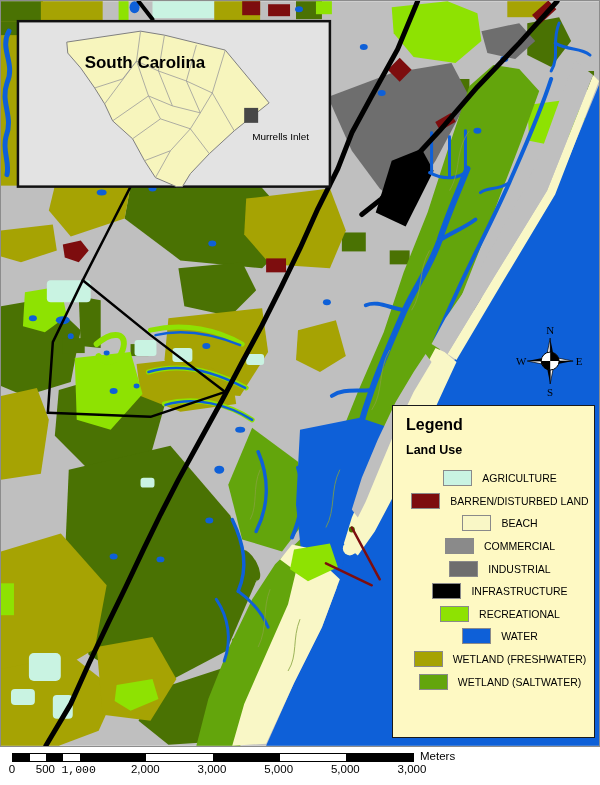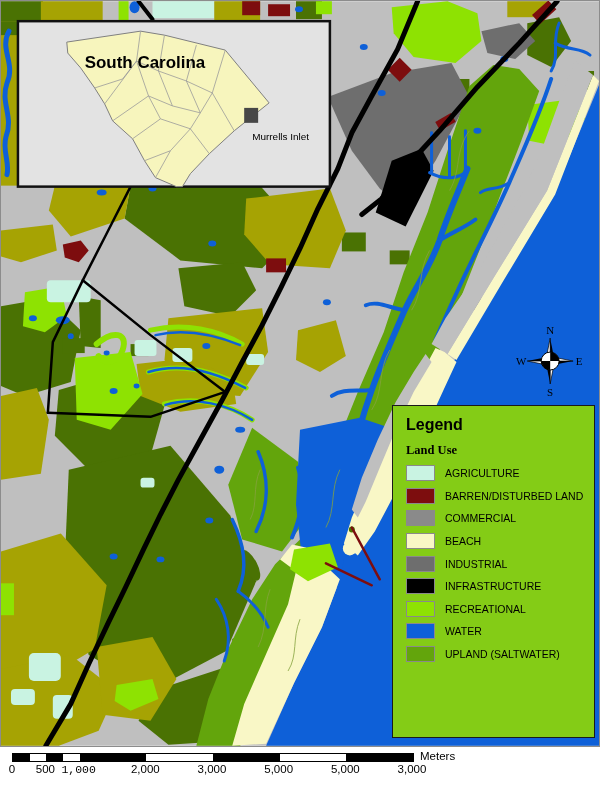--- a/index.html
+++ b/index.html
@@ -8,25 +8,25 @@
   .map-area{position:absolute;left:0;top:0;width:600px;height:747px;
             border:1px solid var(--p-frame,#8c8c8c);box-sizing:border-box;}
   .map-area svg{display:block;}
   svg text{font-family:"Liberation Sans",sans-serif;}
   .inset-title{font-size:17px;font-weight:bold;fill:#000;}
   .inset-label{font-size:10px;fill:#000;}
   .compass-letter{font-family:"Liberation Serif",serif;font-size:11px;fill:#000;text-anchor:middle;}
 
   
   .legend{position:absolute;left:392px;top:405px;width:203px;height:333px;
-          background:#84cc16;border:1.5px solid #1a1a1a;box-sizing:border-box;z-index:5;}
+          background:#fef9c3;border:1.5px solid #1a1a1a;box-sizing:border-box;z-index:5;}
   .lg-title{font-size:16px;font-weight:bold;color:#000;margin:10px 0 0 13px;}
-  .lg-subtitle{font-size:12.5px;font-weight:bold;color:#000;margin:9px 0 4px 13px;font-family:Liberation Serif, serif;}
+  .lg-subtitle{font-size:12.5px;font-weight:bold;color:#000;margin:9px 0 10px 13px;}
   .lg-items{margin-left:13px;}
-  .lg-row{display:flex;align-items:center;height:22.6px;}
+  .lg-row{display:flex;align-items:center;height:22.6px;justify-content:center;}
   .lg-swatch{display:inline-block;width:29px;height:16px;border:1px solid #8a8a8a;box-sizing:border-box;flex:0 0 29px;}
   .lg-label{font-size:10.5px;color:#000;margin-left:10px;white-space:nowrap;}
 
   
   .scale-strip{position:absolute;left:0;top:747px;width:600px;height:38px;background:#fff;}
   .sb-bar{position:absolute;left:12px;top:6px;width:400px;height:7px;border:1px solid #000;background:#fff;}
   .sb-seg{position:absolute;top:0;height:7px;}
   .sb-labels{position:absolute;left:12px;top:16px;width:420px;height:16px;}
   .sb-tick{position:absolute;top:0;transform:translateX(-50%);font-size:11.5px;color:#000;}
   .sb-unit{position:absolute;left:420px;top:3px;font-size:11.5px;color:#000;}
@@ -281,46 +281,50 @@
     <div class="lg-items">
         <div class="lg-row">
           <span class="lg-swatch" style="background: rgb(201, 243, 226);"></span>
           <span class="lg-label">AGRICULTURE</span>
         </div>
         <div class="lg-row">
           <span class="lg-swatch" style="background: rgb(125, 13, 14);"></span>
           <span class="lg-label">BARREN/DISTURBED LAND</span>
         </div>
         <div class="lg-row">
+          <span class="lg-swatch" style="background: rgb(249, 247, 198);"></span>
+          <span class="lg-label">BEACH</span>
+        </div>
+        <div class="lg-row">
           <span class="lg-swatch" style="background: rgb(138, 138, 138);"></span>
           <span class="lg-label">COMMERCIAL</span>
         </div>
         <div class="lg-row">
-          <span class="lg-swatch" style="background: rgb(249, 247, 198);"></span>
-          <span class="lg-label">BEACH</span>
-        </div>
-        <div class="lg-row">
           <span class="lg-swatch" style="background: rgb(110, 110, 110);"></span>
           <span class="lg-label">INDUSTRIAL</span>
         </div>
         <div class="lg-row">
           <span class="lg-swatch" style="background: rgb(0, 0, 0);"></span>
           <span class="lg-label">INFRASTRUCTURE</span>
         </div>
         <div class="lg-row">
           <span class="lg-swatch" style="background: rgb(142, 226, 2);"></span>
           <span class="lg-label">RECREATIONAL</span>
         </div>
         <div class="lg-row">
           <span class="lg-swatch" style="background: rgb(14, 96, 216);"></span>
           <span class="lg-label">WATER</span>
         </div>
         <div class="lg-row">
+          <span class="lg-swatch" style="background: rgb(166, 163, 3);"></span>
+          <span class="lg-label">WETLAND (FRESHWATER)</span>
+        </div>
+        <div class="lg-row">
           <span class="lg-swatch" style="background: rgb(99, 165, 12);"></span>
-          <span class="lg-label">UPLAND (SALTWATER)</span>
+          <span class="lg-label">WETLAND (SALTWATER)</span>
         </div>
       </div>
   </div>
 
   <div class="scale-strip">
     <div class="sb-bar">
         <span class="sb-seg" style="left: 0px; width: 16.6667px; background: rgb(0, 0, 0);"></span>
         <span class="sb-seg" style="left: 16.6667px; width: 16.6667px; background: rgb(255, 255, 255);"></span>
         <span class="sb-seg" style="left: 33.3333px; width: 16.6667px; background: rgb(0, 0, 0);"></span>
         <span class="sb-seg" style="left: 50px; width: 16.6667px; background: rgb(255, 255, 255);"></span>

